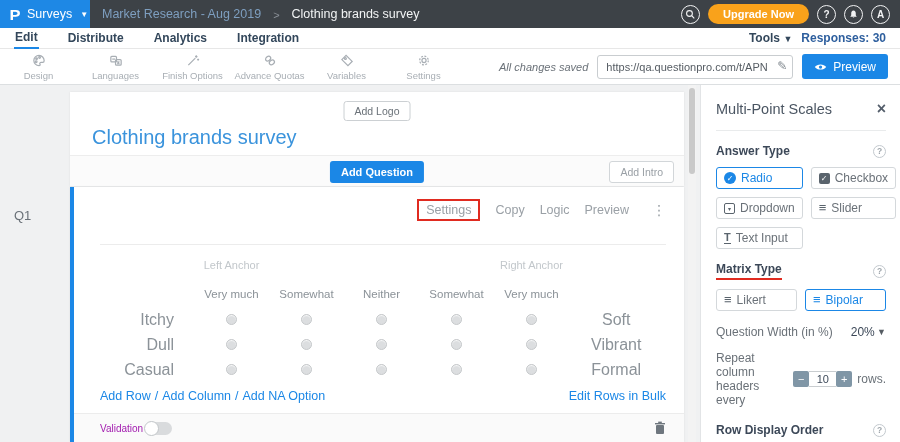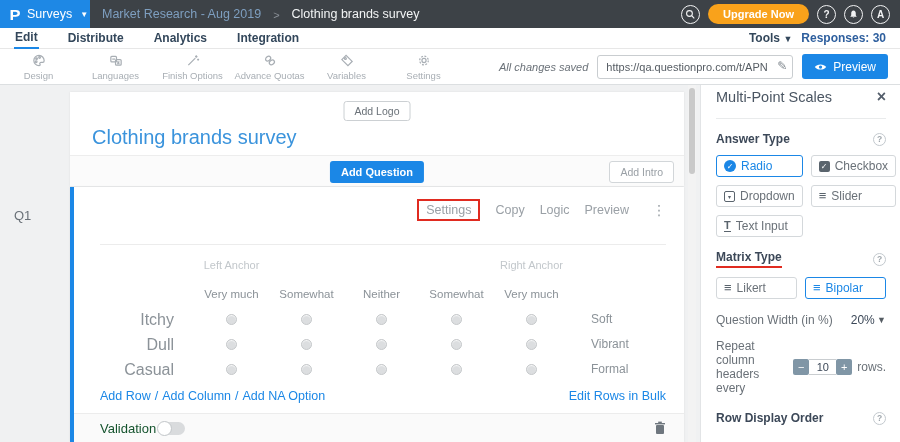--- a/index.html
+++ b/index.html
@@ -53,39 +53,39 @@
   .q-actions { position:absolute; top:12px; right:18px; display:flex; align-items:center; gap:15px; color:#9aa0a6; font-size:12.5px; }
   .q-action { cursor:pointer; }
   .q-action.boxed { border:2px solid #e02b20; padding:2px 7px; }
   .q-dots { font-size:14px; margin-left:8px; cursor:pointer; color:#9aa0a6; }
   .q-text { position:absolute; top:34px; left:26px; font-size:14px; font-weight:bold; color:#3c4858; cursor:text; }
   .q-divider { position:absolute; top:57px; left:26px; right:18px; border-bottom:1px solid #ececec; }
   .matrix { position:absolute; top:66px; left:24px; display:grid; grid-template-columns:96px repeat(5,75px) auto; grid-auto-rows:auto; align-items:center; }
   .m-anchor { height:24px; line-height:24px; text-align:center; color:#c2c7cb; font-size:11px; }
   .m-colhead { height:30px; line-height:34px; text-align:center; color:#8b9298; font-size:11.5px; }
   .m-rowlabel { height:25px; line-height:25px; text-align:right; padding-right:20px; color:#8b9298; font-size:16px; }
-  .m-rowlabel-r { height:25px; line-height:25px; text-align:left; padding-left:22px; color:#8b9298; font-size:12px; }
+  .m-rowlabel-r { height:25px; line-height:25px; text-align:center; padding-left:22px; color:#8b9298; font-size:16px; }
   .m-cell { height:25px; display:flex; align-items:center; justify-content:center; }
   .radio { width:11px; height:11px; border-radius:50%; background:#dcdee0; border:1px solid #c6c9cb; box-shadow:inset 0 1px 1px rgba(255,255,255,.8); cursor:pointer; }
   .m-links { position:absolute; top:202px; left:26px; right:18px; display:flex; font-size:12.5px; }
   .m-links a { color:#1b87e6; text-decoration:none; cursor:pointer; }
   .m-links .sep { color:#1b87e6; margin:0 4px; }
   .m-links-right { margin-left:auto; display:flex; gap:20px; }
   .q-foot { position:absolute; top:226px; left:0; right:0; height:29px; border-top:1px solid #ececec; background:#fafafa; display:flex; align-items:center; padding:0 18px 0 26px; }
-  .validation-label { color:#14532d; font-size:13px; margin-right:2px; }
+  .validation-label { color:#a21caf; font-size:10px; margin-right:2px; }
   .toggle { width:27px; height:13px; border-radius:7px; background:#d9dbdd; position:relative; cursor:pointer; }
   .toggle-knob { position:absolute; left:-1px; top:-1px; width:15px; height:15px; border-radius:50%; background:#fff; border:1px solid #c2c6c9; }
   .trash { margin-left:auto; cursor:pointer; display:flex; }
   .trash svg { stroke:#6e767e; fill:#6e767e; }
   
   .scrollbar { position:absolute; left:688px; top:85px; width:8px; height:357px; background:#f3f3f3; }
   .scroll-thumb { position:absolute; top:3px; left:1px; width:6px; height:86px; background:#c9c9c9; border-radius:3px; cursor:grab; }
   
   .sidebar { position:absolute; left:700px; top:85px; width:200px; height:357px; background:#fff; border-left:1px solid #e2e4e6; padding:0 14px 0 15px; overflow:hidden; }
-  .sb-title-row { margin-top:4px; display:flex; align-items:center; }
+  .sb-title-row { margin-top:16px; display:flex; align-items:center; }
   .sb-title { font-size:14.5px; color:#4a5562; }
   .sb-close { margin-left:auto; font-size:16px; font-weight:bold; color:#545e6b; cursor:pointer; line-height:14px; }
   .sb-hr { border:none; border-top:1px solid #e9ebec; margin-top:13px; }
   .sb-sect { margin-top:13px; display:flex; align-items:center; }
   .sb-sect-label { font-size:12px; font-weight:bold; color:#3c4858; }
   .sb-sect-label.red-underline { border-bottom:2px solid #e02b20; padding-bottom:2px; }
   .help { margin-left:auto; width:13px; height:13px; border:1px solid #c3c9ce; border-radius:50%; color:#a0a7ad; font-size:8.5px; font-weight:bold; display:flex; align-items:center; justify-content:center; cursor:pointer; }
   .sb-btns { margin-top:9px; display:grid; grid-template-columns:1fr 1fr; gap:8px; }
   .sb-btn { height:22px; background:#fff; border:1px solid #d4d8db; border-radius:3px; display:flex; align-items:center; padding:0 7px; gap:5px; font-size:12px; color:#6a7178; cursor:pointer; }
   .sb-btn.selected { border-color:#1b87e6; color:#1b87e6; }

